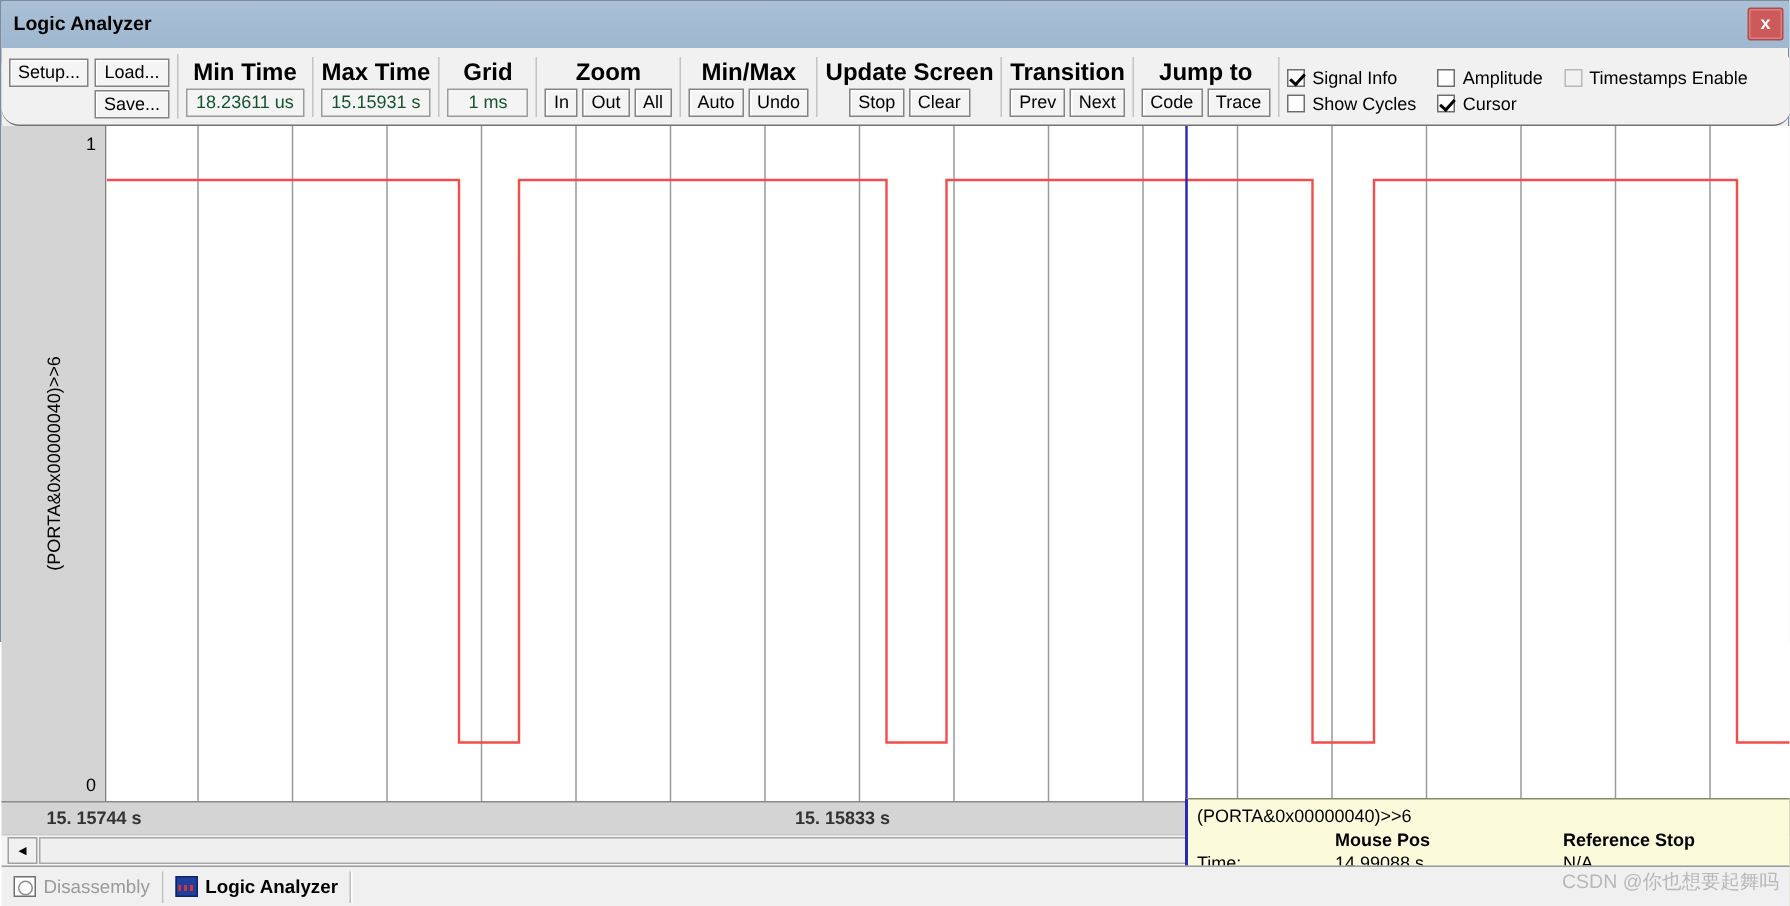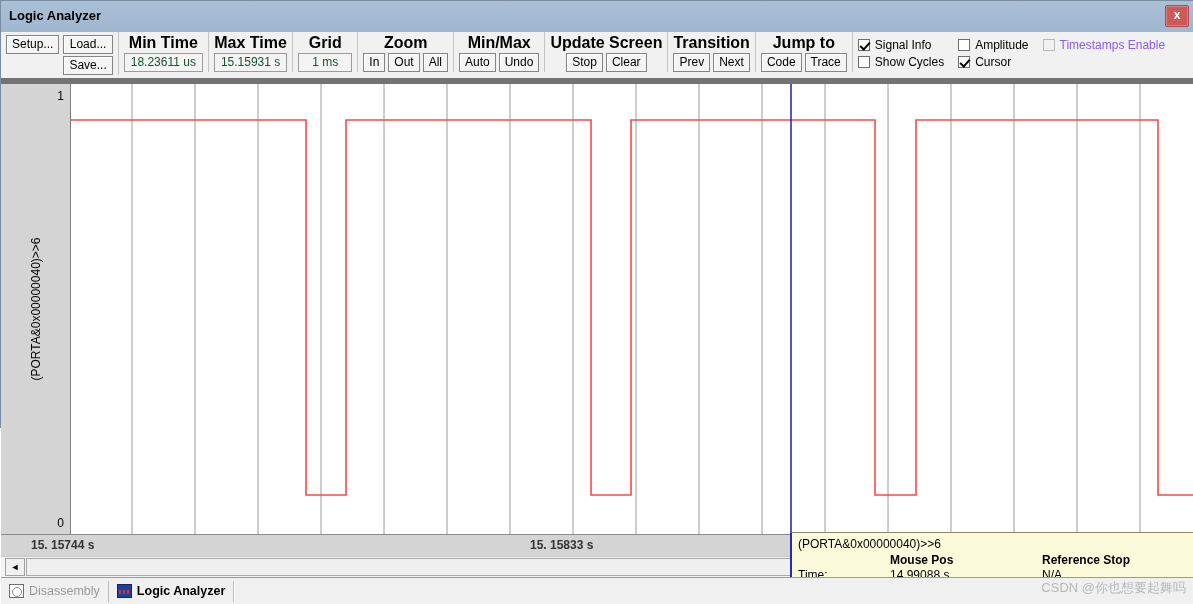--- a/index.html
+++ b/index.html
@@ -11,22 +11,22 @@
   .titlebar{position:absolute;left:0;top:0;width:1193px;height:31px;
             background:linear-gradient(#a9c0d6,#9fb7cf);box-sizing:border-box;}
   .title-text{position:absolute;left:8px;top:7px;font-size:13px;font-weight:bold;color:#000;}
   .close-btn{position:absolute;right:5px;top:4px;width:22px;height:20px;
              background:#cc5a5a;border:1px solid #b24a4a;border-radius:2px;
              color:#fff;font-size:12px;font-weight:bold;text-align:center;
              line-height:19px;cursor:pointer;box-shadow:inset 0 0 0 1px #d98080;}
 
   
   .toolbar{position:absolute;left:0;top:31px;width:1193px;height:52px;
-           background:#f1f1f1;border-bottom:6px solid #737373;box-sizing:border-box;
-           display:flex;align-items:flex-start;}
+           background:#f1f1f1;border-bottom:1px solid #737373;box-sizing:border-box;
+           display:flex;align-items:center;border-radius:12px;}
   .tgroup{display:flex;flex-direction:column;justify-content:flex-start;
           padding:2px 5px 0 5px;border-right:1px solid #c4c4c4;box-sizing:border-box;}
   .tgroup.nosep{border-right:none;}
   .glabel{font-size:16px;color:#000;text-align:center;height:19px;line-height:17px;font-weight:bold;}
   .growbtn{display:flex;gap:3px;justify-content:center;}
   .btn{border:1px solid #848484;background:#f4f4f4;font-size:12px;
        padding:1px 5px;color:#000;box-sizing:border-box;height:19px;
        line-height:15px;cursor:pointer;white-space:nowrap;
        box-shadow:inset 1px 1px 0 #ffffff;}
   .val{border:1px solid #9b9b9b;background:#f4f4f4;font-size:12px;
@@ -34,21 +34,21 @@
        text-align:center;color:#14532d;white-space:nowrap;}
   .stacked{display:flex;flex-direction:column;gap:2px;}
   .row2{display:flex;gap:4px;}
   .cbrow{display:flex;align-items:center;gap:5px;}
   .cb{width:12px;height:12px;border:1px solid #6e6e6e;background:#fff;
       display:inline-block;position:relative;box-sizing:border-box;cursor:pointer;}
   .cb.checked:after{content:"";position:absolute;left:3px;top:0px;width:4px;height:8px;
       border:solid #000;border-width:0 2px 2px 0;transform:rotate(42deg);}
   .cb.disabled{border-color:#b9b9b9;background:#f1f1f1;}
   .cblabel{font-size:12px;color:#000;}
-  .cblabel.dim{color:#8b5cf6;}
+  .cblabel.dim{color:#000000;}
   .cbcol{display:flex;flex-direction:column;gap:3px;}
   .cbcols{display:flex;gap:14px;}
 
   
   .plotwrap{position:absolute;left:0;top:83px;width:1193px;height:470px;background:#fff;}
   .yaxis{position:absolute;left:0;top:0;width:70px;height:450px;background:#d4d4d4;
          border-right:1px solid #7f7f7f;box-sizing:border-box;}
   .ytop{position:absolute;right:6px;top:5px;font-size:12px;color:#000;}
   .ybot{position:absolute;right:6px;bottom:4px;font-size:12px;color:#000;}
   .ylabel{position:absolute;left:50%;top:50%;font-size:12px;color:#000;

